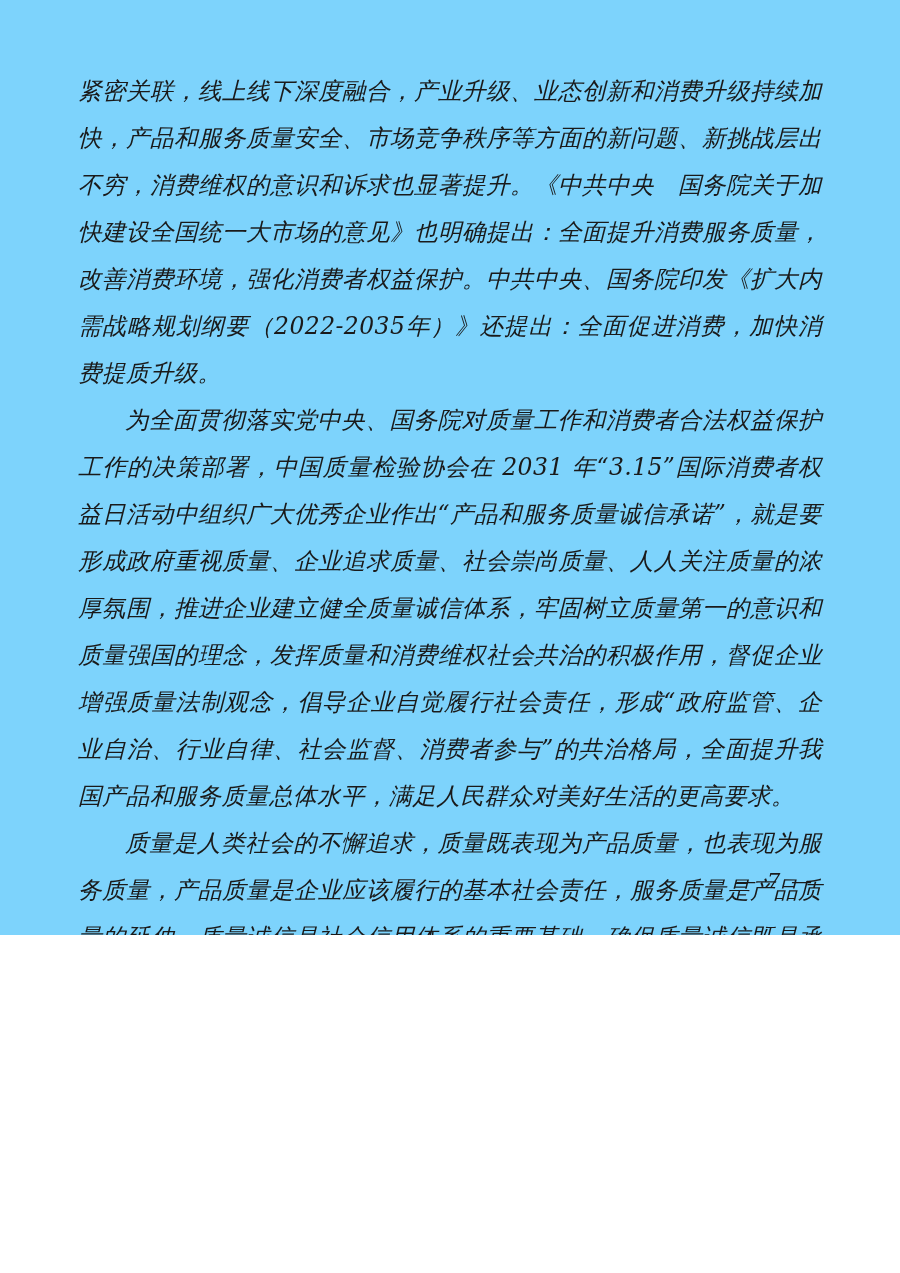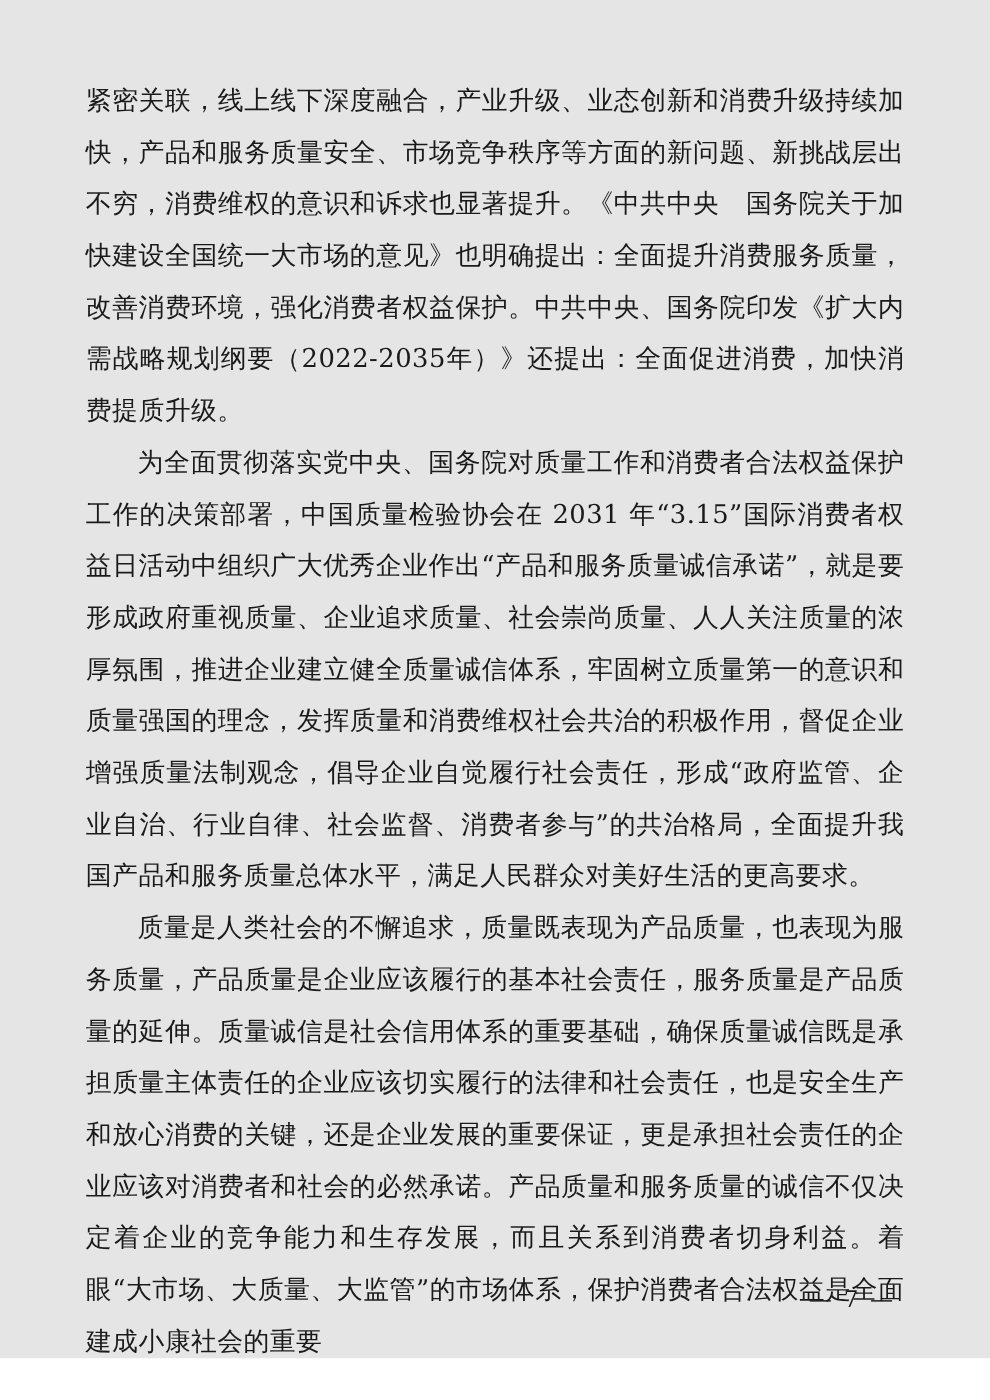--- a/index.html
+++ b/index.html
@@ -3,26 +3,27 @@
 <meta charset="utf-8">
 <style>
   html, body {
     margin: 0;
     padding: 0;
     background: #ffffff;
   }
   .page {
     position: relative;
     width: 900px;
-    height: 1235px;
-    background: #e5e5e5;
+    height: 935px;
+    background: #7dd3fc;
     box-sizing: border-box;
     overflow: hidden;
     font-family: "DejaVu Serif", "Liberation Serif", serif;
     color: #111111;
+    font-style: italic;
   }
   .content {
     position: absolute;
     left: 78px;
     top: 68px;
     width: 744px;
   }
   p {
     margin: 0 0 0 0;
     font-size: 23.5px;

